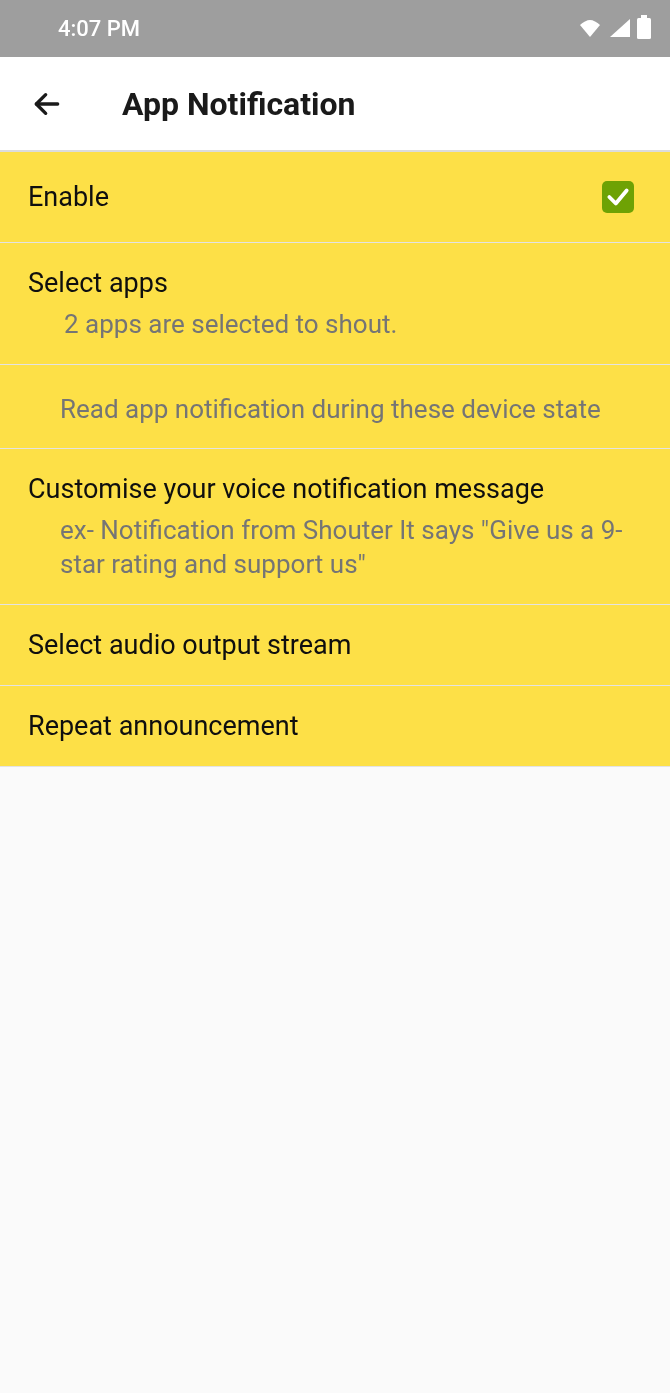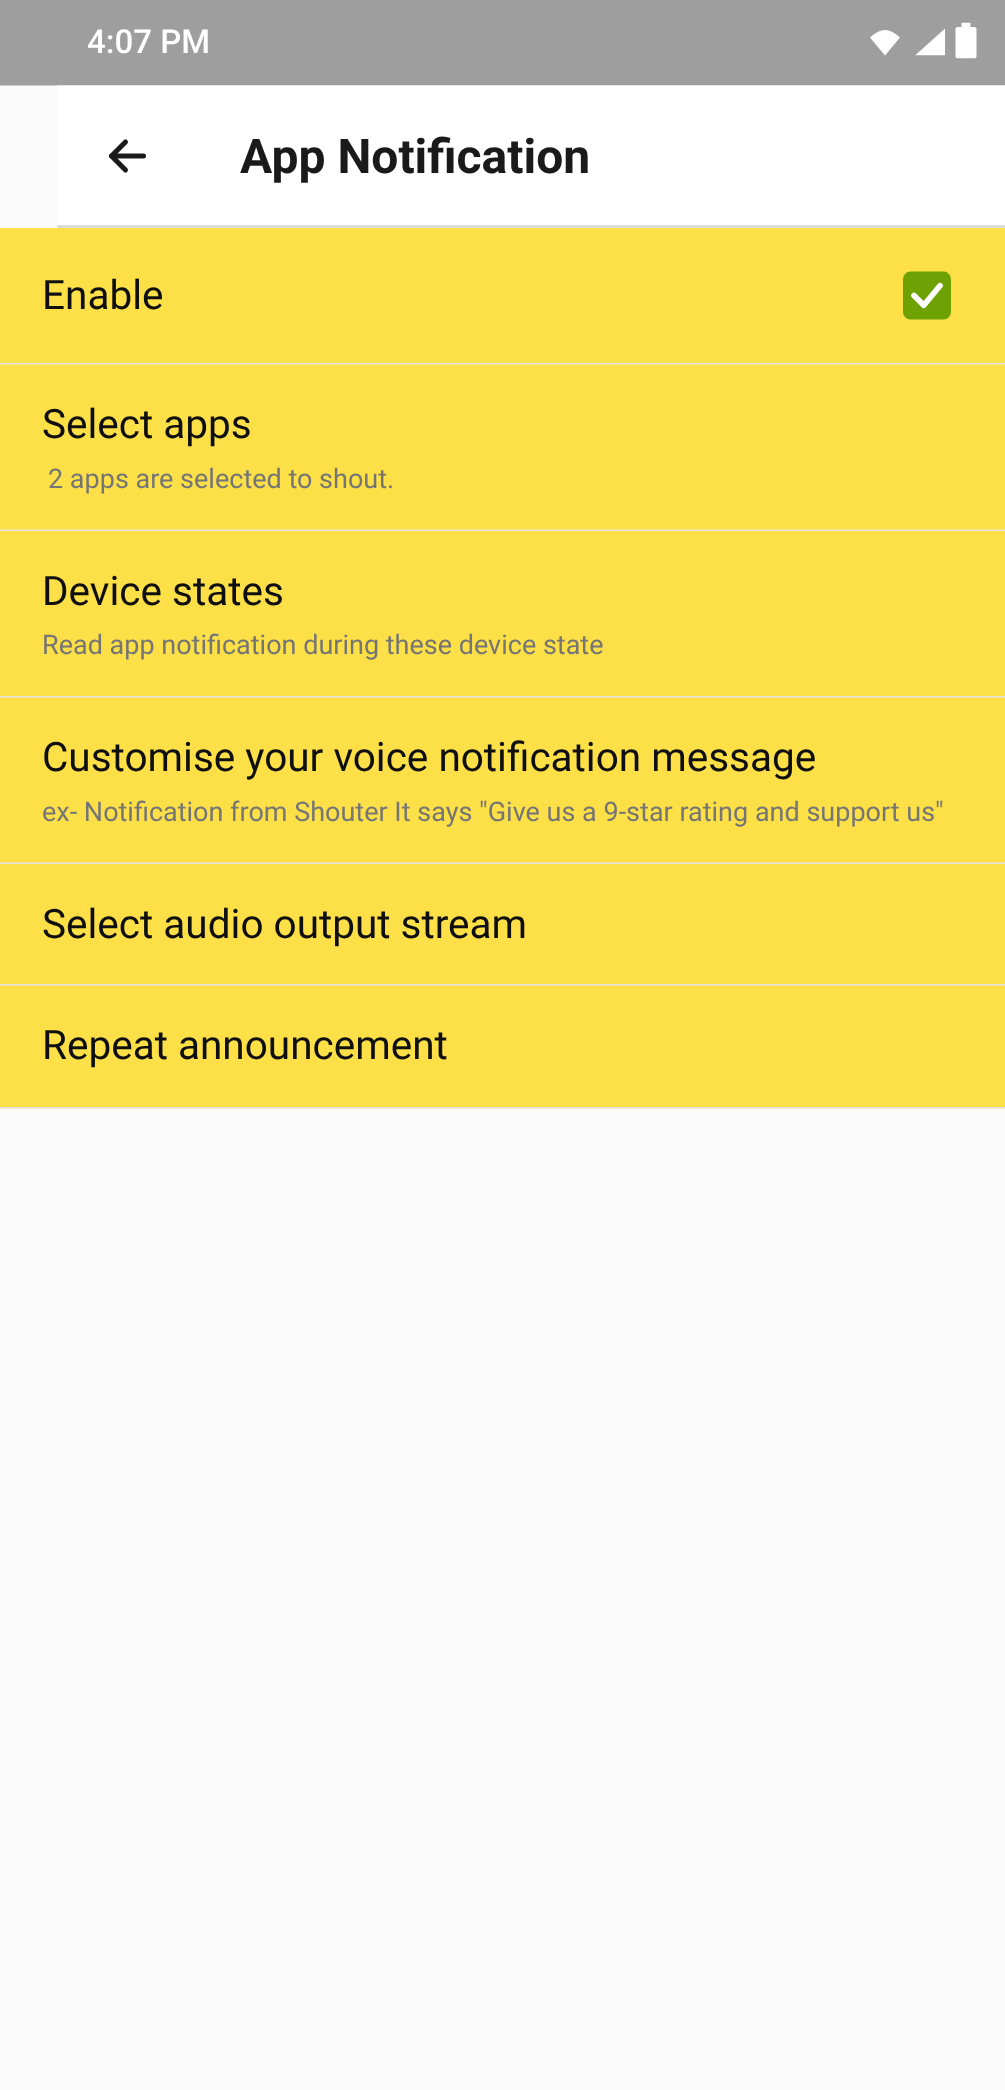--- a/index.html
+++ b/index.html
@@ -33,21 +33,20 @@
       align-items: center;
       gap: 6px;
     }
     .app-bar {
       height: 95px;
       background: #fff;
       display: flex;
       align-items: center;
       padding: 0 24px;
       border-bottom: 2px solid #dcdcdc;
-      margin-left: 38px;
     }
     .back-arrow {
       width: 34px;
       height: 34px;
       display: flex;
       align-items: center;
       justify-content: center;
       margin-right: 58px;
       margin-left: 6px;
     }
@@ -68,25 +67,26 @@
     }
     .list-item .item-text {
       flex: 1;
     }
     .item-title {
       font-size: 27px;
       color: #0f0f0f;
       line-height: 1.35;
     }
     .item-subtitle {
-      font-size: 18px;
+      font-size: 26px;
       color: #757575;
       margin-top: 6px;
       line-height: 1.3;
       padding-left: 4px;
+      margin-left: 32px;
     }
     .item-subtitle.no-indent {
       padding-left: 0;
     }
     .checkbox {
       width: 32px;
       height: 32px;
       background: #6ea204;
       border-radius: 5px;
       display: flex;
@@ -148,21 +148,20 @@
 
   <div class="list-item">
     <div class="item-text">
       <div class="item-title">Select apps</div>
       <div class="item-subtitle">2 apps are selected to shout.</div>
     </div>
   </div>
 
   <div class="list-item">
     <div class="item-text">
-      <div class="item-title">Device states</div>
       <div class="item-subtitle no-indent">Read app notification during these device state</div>
     </div>
   </div>
 
   <div class="list-item">
     <div class="item-text">
       <div class="item-title">Customise your voice notification message</div>
       <div class="item-subtitle no-indent">ex- Notification from Shouter It says "Give us a 9-star rating and support us"</div>
     </div>
   </div>

